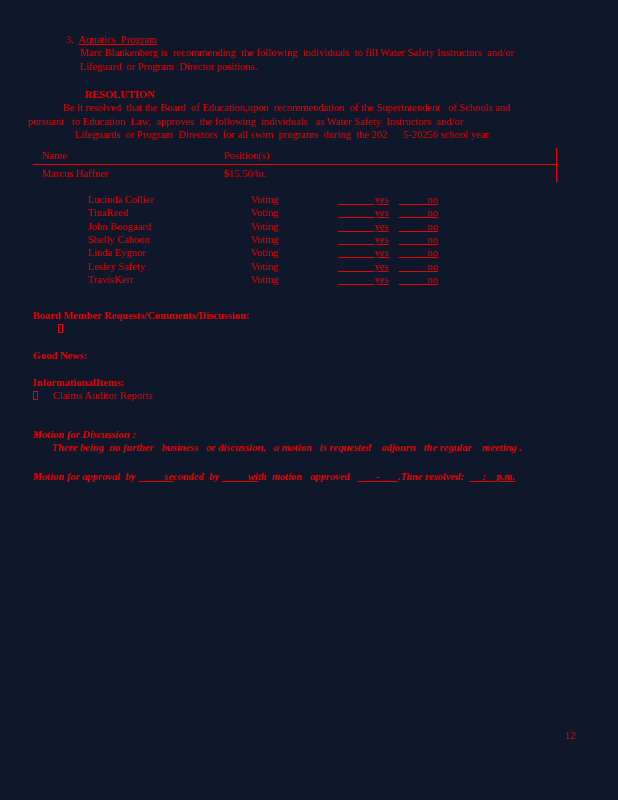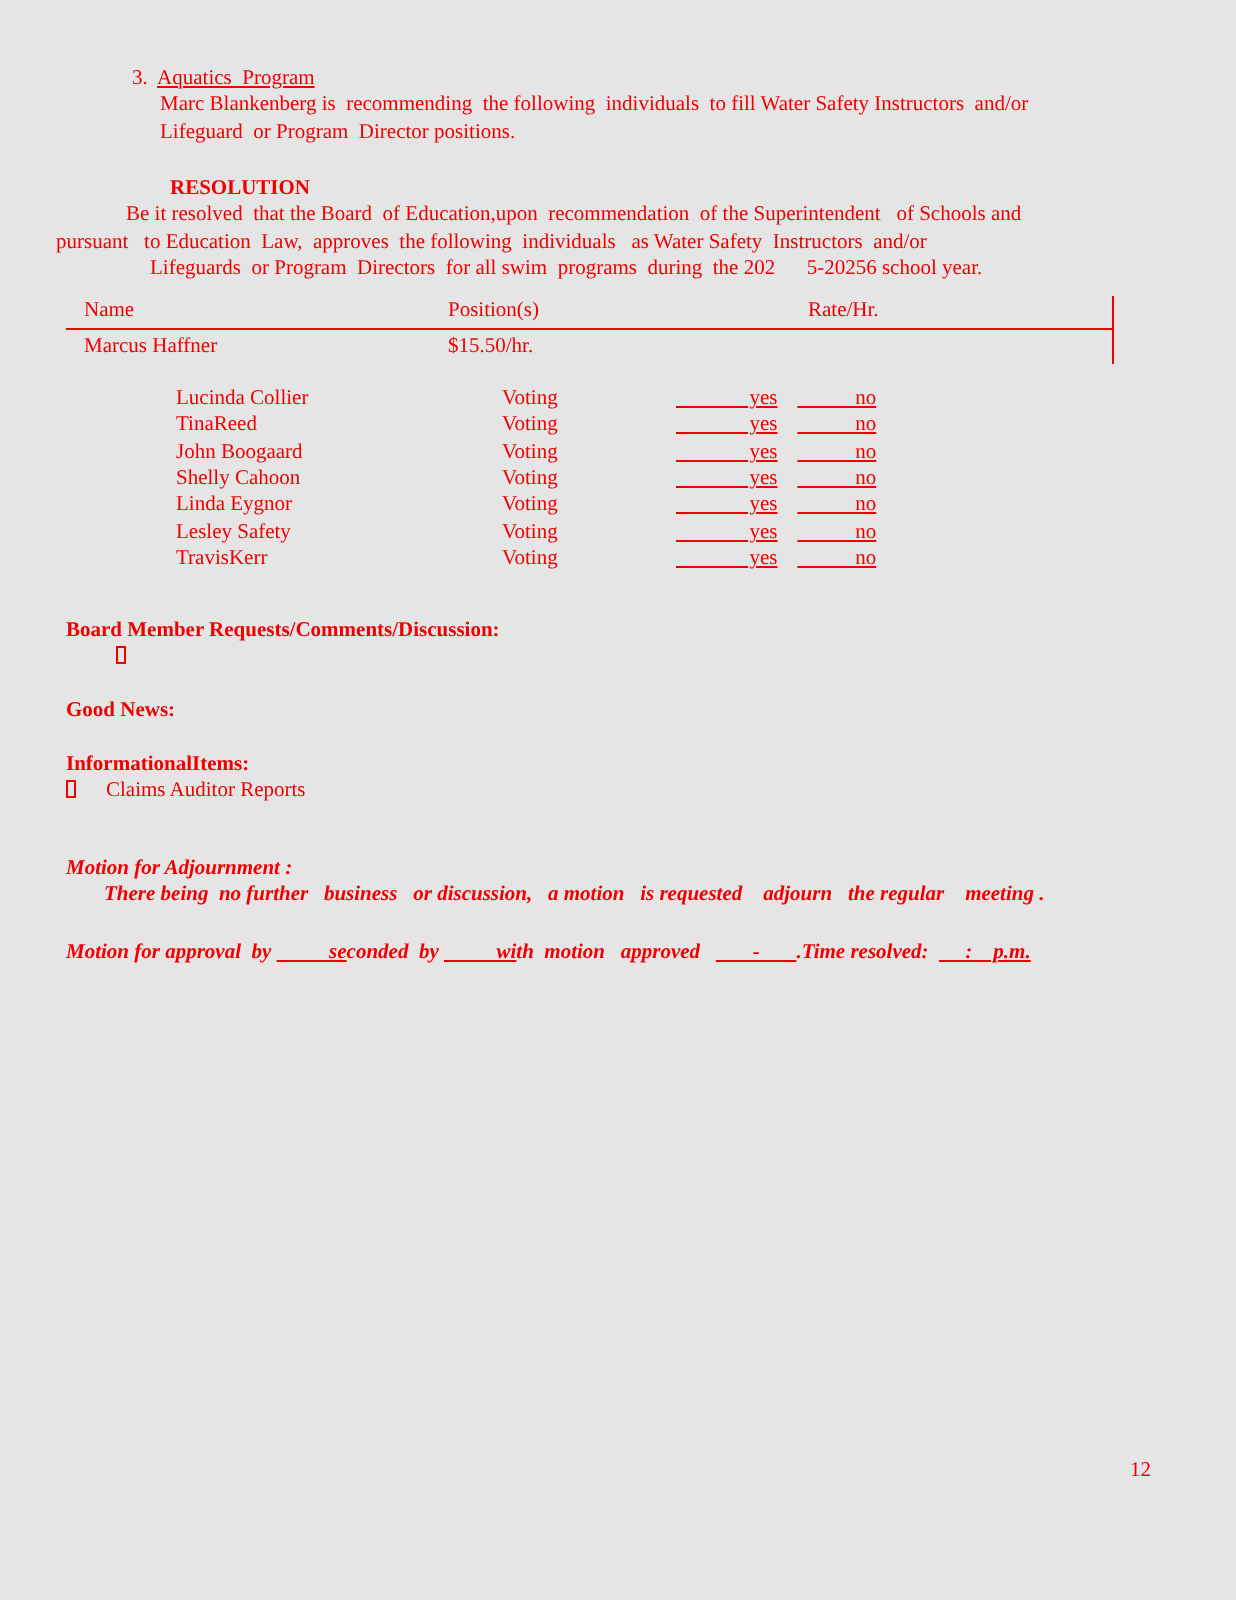--- a/index.html
+++ b/index.html
@@ -1,19 +1,19 @@
 <!DOCTYPE html>
 <html><head>
 <meta charset="utf-8">
 <style>
   html,body{margin:0;padding:0;background:#ffffff;}
   .page{
     position:relative;
     width:618px;height:800px;
-    background:#e5e5e5;
+    background:#0f172a;
     overflow:hidden;
     font-family:"Liberation Serif","DejaVu Serif",serif;
     font-size:10.5px;
     line-height:13.4px;
     color:#f00000;
   }
   .abs{position:absolute;}
   .line{white-space:pre;}
   .b{font-weight:700;}
   .bi{font-weight:700;font-style:italic;}
@@ -48,21 +48,20 @@
     <div class="line b" style="margin-left:57px;">RESOLUTION</div>
     <div class="line" style="margin-left:35px;">Be it resolved  that the Board  of Education,upon  recommendation  of the Superintendent   of Schools and</div>
     <div class="line">pursuant   to Education  Law,  approves  the following  individuals   as Water Safety  Instructors  and/or</div>
     <div class="line" style="margin-left:47px;">Lifeguards  or Program  Directors  for all swim  programs  during  the 202      5-20256 school year.</div>
   </div>
 
   <div class="abs rate-table" style="top:148px;left:33px;">
     <div class="t-head">
       <div class="c1">Name</div>
       <div class="c2">Position(s)</div>
-      <div class="c3">Rate/Hr.</div>
     </div>
     <div class="t-row">
       <div class="c1">Marcus Haffner</div>
       <div class="c3">$15.50/hr.</div>
     </div>
   </div>
   <div class="abs v-rule" style="top:148px;left:556px;"></div>
 
   <div class="abs" style="top:193px;left:88px;width:500px;">
     <div class="vote-row">
@@ -110,21 +109,21 @@
   <div class="abs" style="top:349px;left:33px;width:560px;">
     <div class="line b">Good News:</div>
   </div>
 
   <div class="abs" style="top:376px;left:33px;width:560px;">
     <div class="line b">InformationalItems:</div>
     <div style=""><span class="box"></span><span class="line" style="margin-left:15px;">Claims Auditor Reports</span></div>
   </div>
 
   <div class="abs bi" style="top:428px;left:33px;width:575px;">
-    <div class="line">Motion for Adjournment :</div>
+    <div class="line">Motion for Discussion :</div>
     <div class="line" style="margin-left:19px;">There being  no further   business   or discussion,   a motion   is requested    adjourn   the regular    meeting .</div>
   </div>
 
   <div class="abs bi line" style="top:470px;left:33px;width:580px;"><span>Motion for approval  by </span><span class="blank">          se</span><span>conded  by </span><span class="blank">          wi</span><span>th  motion   approved   </span><span class="blank">       -       </span><span>.Time resolved:  </span><span class="blank">     :    p.m.</span></div>
 
   <div class="abs line" style="top:729px;left:565px;">12</div>
 
 </div>
 
 </body></html>

